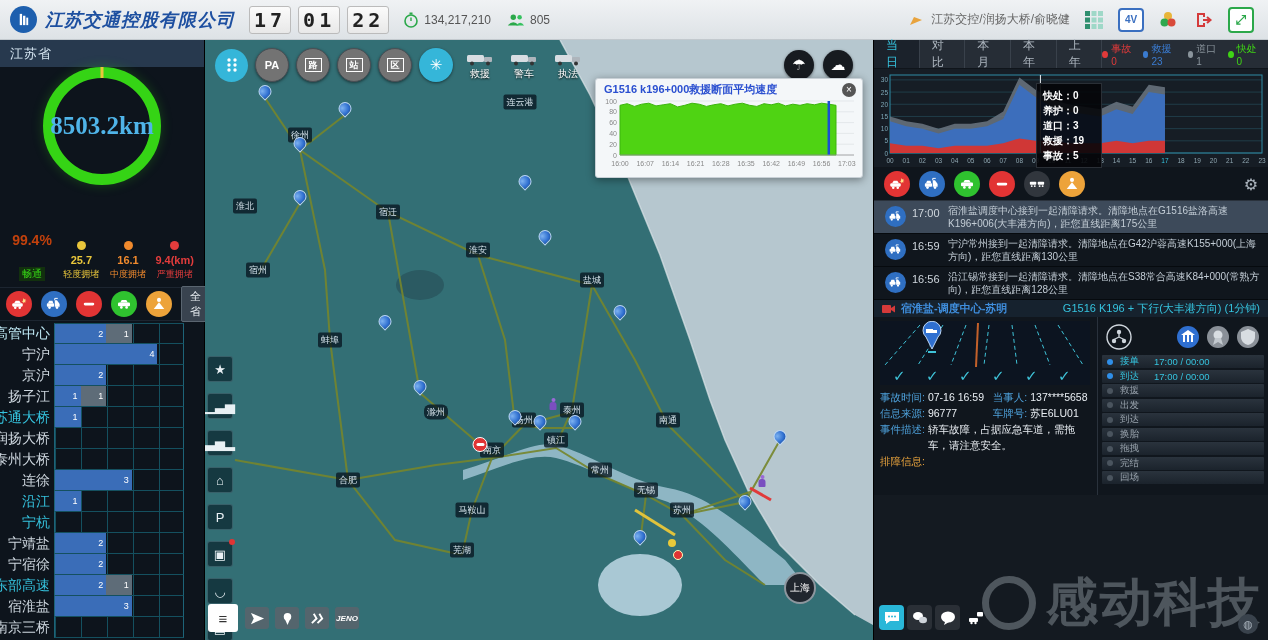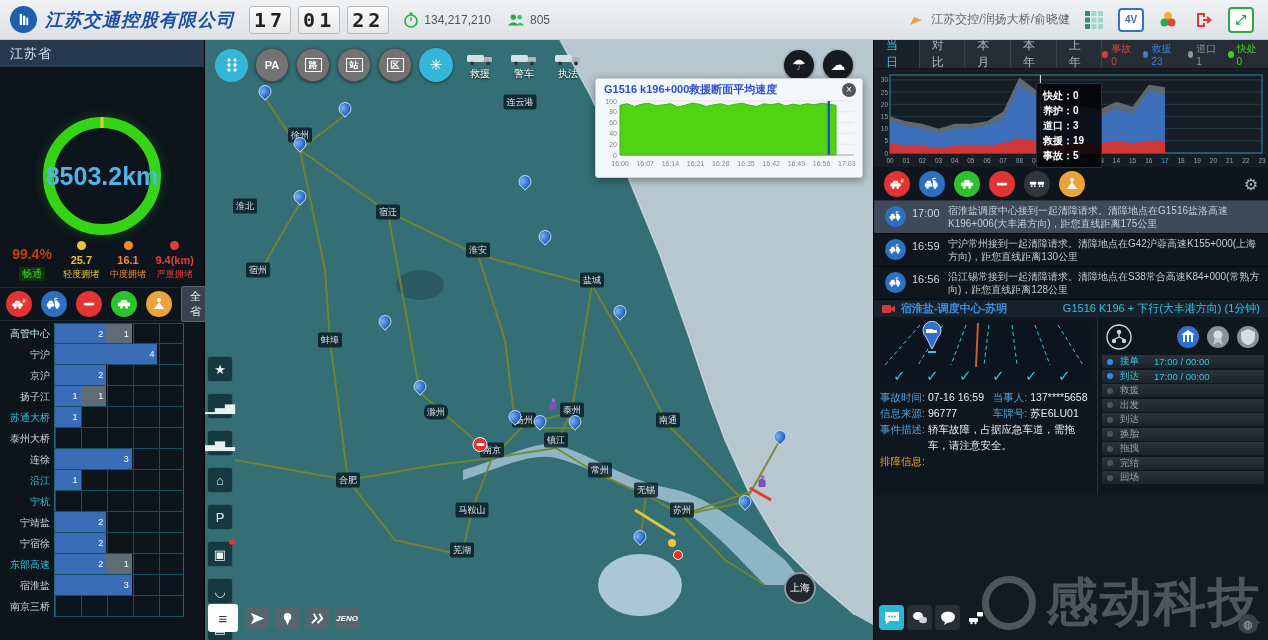--- a/index.html
+++ b/index.html
@@ -15,39 +15,39 @@
   .hdr-stat{display:flex;align-items:center;gap:5px;margin-right:16px;color:#555;font-size:12px;}
   .hdr-right{margin-left:auto;display:flex;align-items:center;gap:12px;padding-right:14px;}
   .hdr-user{font-size:12px;color:#666;display:flex;align-items:center;gap:6px;}
   .hdr-ic{width:24px;height:24px;display:flex;align-items:center;justify-content:center;}
   .fourv{width:26px;height:24px;border:2px solid #3a6fc0;border-radius:4px;color:#3a6fc0;font-size:10px;font-weight:bold;display:flex;align-items:center;justify-content:center;background:#fff;}
   .fsbtn{width:26px;height:26px;border:2px solid #2ba84a;border-radius:4px;color:#2ba84a;font-size:13px;font-weight:bold;display:flex;align-items:center;justify-content:center;background:#fff;}
 
   
   .lpanel{position:absolute;top:40px;left:0;width:205px;height:600px;background:#0d141c;border-right:1px solid #000;}
   .lp-title{height:27px;background:#27394e;color:#d6e6f2;font-size:13px;display:flex;align-items:center;padding-left:10px;letter-spacing:1px;}
-  .gauge-wrap{position:relative;height:168px;display:flex;align-items:flex-end;justify-content:center;}
+  .gauge-wrap{position:relative;height:168px;display:flex;align-items:flex-start;justify-content:center;font-family:Liberation Serif, serif;}
   .gauge-ring{width:118px;height:118px;border-radius:50%;border:11px solid #35d415;position:relative;display:flex;align-items:center;justify-content:center;box-shadow:0 0 12px rgba(53,212,21,.25);}
   .gauge-tick{position:absolute;top:-11px;left:50%;width:3px;height:11px;background:#e9c63b;transform:translateX(-50%);}
   .gauge-val{font-size:25px;color:#4fb4e8;font-weight:bold;white-space:nowrap;}
   .lp-stats{display:flex;align-items:flex-end;padding:0 6px 6px 6px;height:52px;}
   .lp-pct{width:52px;text-align:center;}
   .lp-pct .v{color:#c2410c;font-size:14px;font-weight:bold;}
-  .lp-pct .l{color:#35d415;font-size:10px;background:#12300e;padding:0 3px;margin-top:5px;display:inline-block;}
+  .lp-pct .l{color:#35d415;font-size:10px;background:#12300e;padding:0 3px;margin-top:19px;display:inline-block;}
   .lp-cong{flex:1;text-align:center;}
   .lp-cong .dot{width:9px;height:9px;border-radius:50%;margin:0 auto 4px;}
   .lp-cong .v{font-size:11px;font-weight:bold;}
   .lp-cong .l{font-size:9px;margin-top:2px;}
   .lp-filters{display:flex;align-items:center;padding:4px 6px;gap:9px;border-top:1px solid #1c2530;border-bottom:1px solid #1c2530;height:34px;}
   .icircle{width:26px;height:26px;border-radius:50%;display:inline-flex;align-items:center;justify-content:center;flex:none;}
   .icircle svg{width:18px;height:18px;}
   .allbtn{margin-left:auto;background:#39434f;border:1px solid #5a6570;color:#e8edf2;font-size:11px;padding:2px 8px;border-radius:2px;}
   .lp-chart{padding-top:2px;}
   .lp-row{display:flex;align-items:stretch;height:21px;}
-  .lp-label{width:54px;font-size:10px;color:#cdd6de;text-align:right;padding-right:4px;display:flex;align-items:center;justify-content:flex-end;white-space:nowrap;}
+  .lp-label{width:54px;font-size:14px;color:#cdd6de;text-align:right;padding-right:4px;display:flex;align-items:center;justify-content:flex-end;white-space:nowrap;}
   .lp-plot{width:130px;border-left:1px solid #1d6478;border-right:1px solid #1d6478;border-bottom:1px solid #14505f;background-image:linear-gradient(to right,#14505f 1px,transparent 1px);background-size:26px 100%;display:flex;align-items:stretch;}
   .lp-row:first-child .lp-plot{border-top:1px solid #14505f;}
   .lp-bar{position:relative;height:100%;}
   .lp-bar i{position:absolute;right:3px;top:50%;transform:translateY(-50%);font-style:normal;font-size:9px;color:#fff;}
   .lp-bar.pri{background:#3a6db8;}
   .lp-bar.sec{background:#5e6c78;}
   .lp-axis{display:flex;justify-content:space-between;width:132px;margin-left:53px;color:#35c3de;font-size:9px;padding-top:2px;}
 
   
   .map{position:absolute;top:40px;left:205px;width:668px;height:600px;background:#336f75;overflow:hidden;}
@@ -325,20 +325,24 @@
         </div>
         <div class="lp-row">
           <div class="lp-label" style="color: rgb(53, 195, 222);">苏通大桥</div>
           <div class="lp-plot">
             <div class="lp-bar pri" style="width: 20%;">
               <i>1</i>
             </div>
           </div>
         </div>
         <div class="lp-row">
+          <div class="lp-label">润扬大桥</div>
+          <div class="lp-plot"></div>
+        </div>
+        <div class="lp-row">
           <div class="lp-label">泰州大桥</div>
           <div class="lp-plot"></div>
         </div>
         <div class="lp-row">
           <div class="lp-label">连徐</div>
           <div class="lp-plot">
             <div class="lp-bar pri" style="width: 60%;">
               <i>3</i>
             </div>
           </div>

